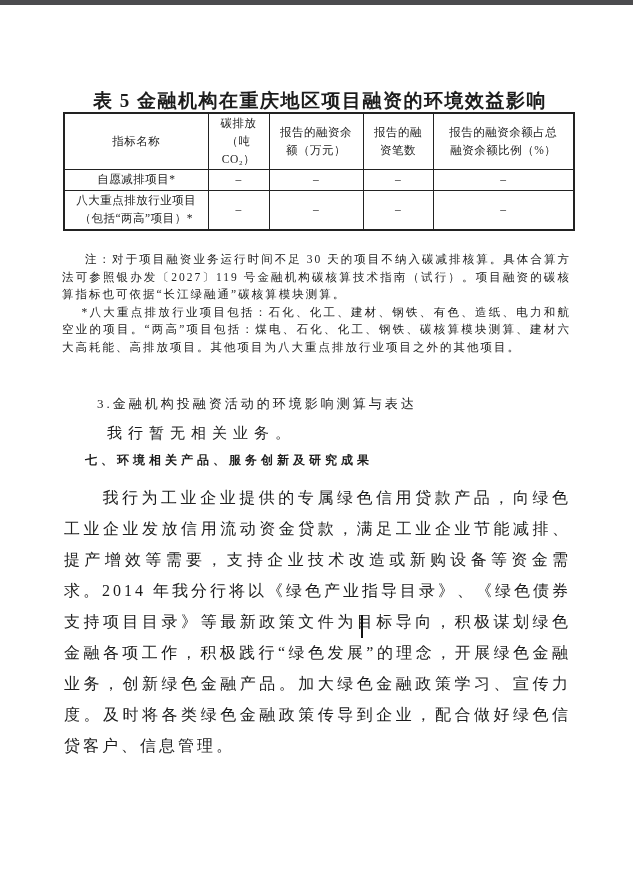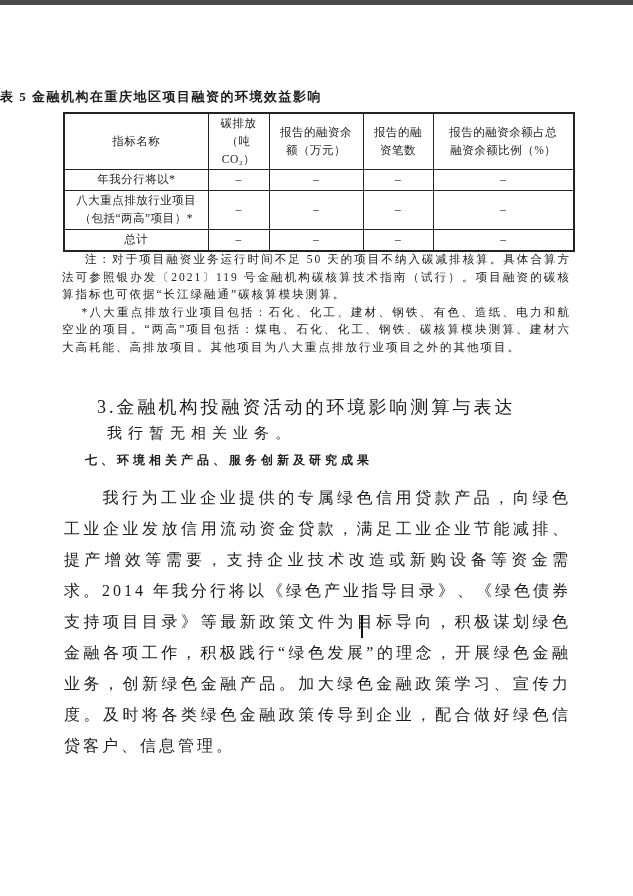--- a/index.html
+++ b/index.html
@@ -6,21 +6,21 @@
   html, body { width: 633px; height: 896px; background: #ffffff; overflow: hidden; }
   body { font-family: "Liberation Serif", "DejaVu Serif", serif; color: #1c1c1c; position: relative; }
 
   .top-edge {
     position: absolute; left: 0; top: 0; width: 633px; height: 5px;
     background: #4b4b4e;
   }
 
   .doc-title {
     position: absolute; left: 0; top: 88px; width: 547px;
-    text-align: left; font-size: 13px; font-weight: bold;
+    text-align: right; font-size: 19px; font-weight: bold;
     letter-spacing: 1.5px; white-space: nowrap;
   }
 
   table.env-table {
     position: absolute; left: 63px; top: 112px; width: 510px;
     border-collapse: collapse; table-layout: fixed;
     border: 2px solid #222;
   }
   table.env-table th, table.env-table td {
     border: 1px solid #222;
@@ -43,21 +43,21 @@
     position: absolute; left: 62px; top: 251px; width: 509px;
     font-size: 11.5px; line-height: 17.5px;
     text-align: justify; letter-spacing: 2px;
   }
   .notes p.n1 { text-indent: 2em; }
   .notes p.n2 { text-indent: 1.7em; }
   .notes p.n3 { text-indent: 1.7em; }
 
   .sub3 {
     position: absolute; left: 97px; top: 395px;
-    font-size: 18px; letter-spacing: 3px; white-space: nowrap;
+    font-size: 13px; letter-spacing: 3px; white-space: nowrap;
   }
   .nobiz {
     position: absolute; left: 107px; top: 424px;
     font-size: 15px; letter-spacing: 6px; white-space: nowrap;
   }
   .head7 {
     position: absolute; left: 85px; top: 452px;
     font-family: "Liberation Sans", "DejaVu Sans", sans-serif;
     font-size: 12px; font-weight: bold; letter-spacing: 4px; white-space: nowrap;
   }
@@ -94,46 +94,39 @@
       <th>报告的融资余
 额（万元）</th>
       <th>报告的融
 资笔数</th>
       <th>报告的融资余额占总
 融资余额比例（%）</th>
     </tr>
   </thead>
   <tbody>
     <tr class="r-one">
-      <td>年我分行将以*</td>
+      <td>自愿减排项目*</td>
       <td>–</td>
       <td>–</td>
       <td>–</td>
       <td>–</td>
     </tr>
     <tr class="r-two">
       <td>八大重点排放行业项目
 （包括“两高”项目）*</td>
       <td>–</td>
       <td>–</td>
       <td>–</td>
       <td>–</td>
     </tr>
-    <tr class="r-one">
-      <td>总计</td>
-      <td>–</td>
-      <td>–</td>
-      <td>–</td>
-      <td>–</td>
-    </tr>
   </tbody>
 </table>
 
 <div class="notes">
-  <p class="n1">注：对于项目融资业务运行时间不足 50 天的项目不纳入碳减排核算。具体合算方法可参照银办发〔2021〕119 号金融机构碳核算技术指南（试行）。项目融资的碳核算指标也可依据“长江绿融通”碳核算模块测算。</p>
+  <p class="n1">注：对于项目融资业务运行时间不足 30 天的项目不纳入碳减排核算。具体合算方法可参照银办发〔2027〕119 号金融机构碳核算技术指南（试行）。项目融资的碳核算指标也可依据“长江绿融通”碳核算模块测算。</p>
   <p class="n3">*八大重点排放行业项目包括：石化、化工、建材、钢铁、有色、造纸、电力和航空业的项目。“两高”项目包括：煤电、石化、化工、钢铁、碳核算模块测算、建材六大高耗能、高排放项目。其他项目为八大重点排放行业项目之外的其他项目。</p>
 </div>
 
 <div class="sub3">3.金融机构投融资活动的环境影响测算与表达</div>
 
 <div class="nobiz">我行暂无相关业务。</div>
 
 <div class="head7">七、环境相关产品、服务创新及研究成果</div>
 
 <div class="body-par">我行为工业企业提供的专属绿色信用贷款产品，向绿色工业企业发放信用流动资金贷款，满足工业企业节能减排、提产增效等需要，支持企业技术改造或新购设备等资金需求。2014 年我分行将以《绿色产业指导目录》、《绿色债券支持项目目录》等最新政策文件为目标导向，积极谋划绿色金融各项工作，积极践行“绿色发展”的理念，开展绿色金融业务，创新绿色金融产品。加大绿色金融政策学习、宣传力度。及时将各类绿色金融政策传导到企业，配合做好绿色信贷客户、信息管理。</div>

